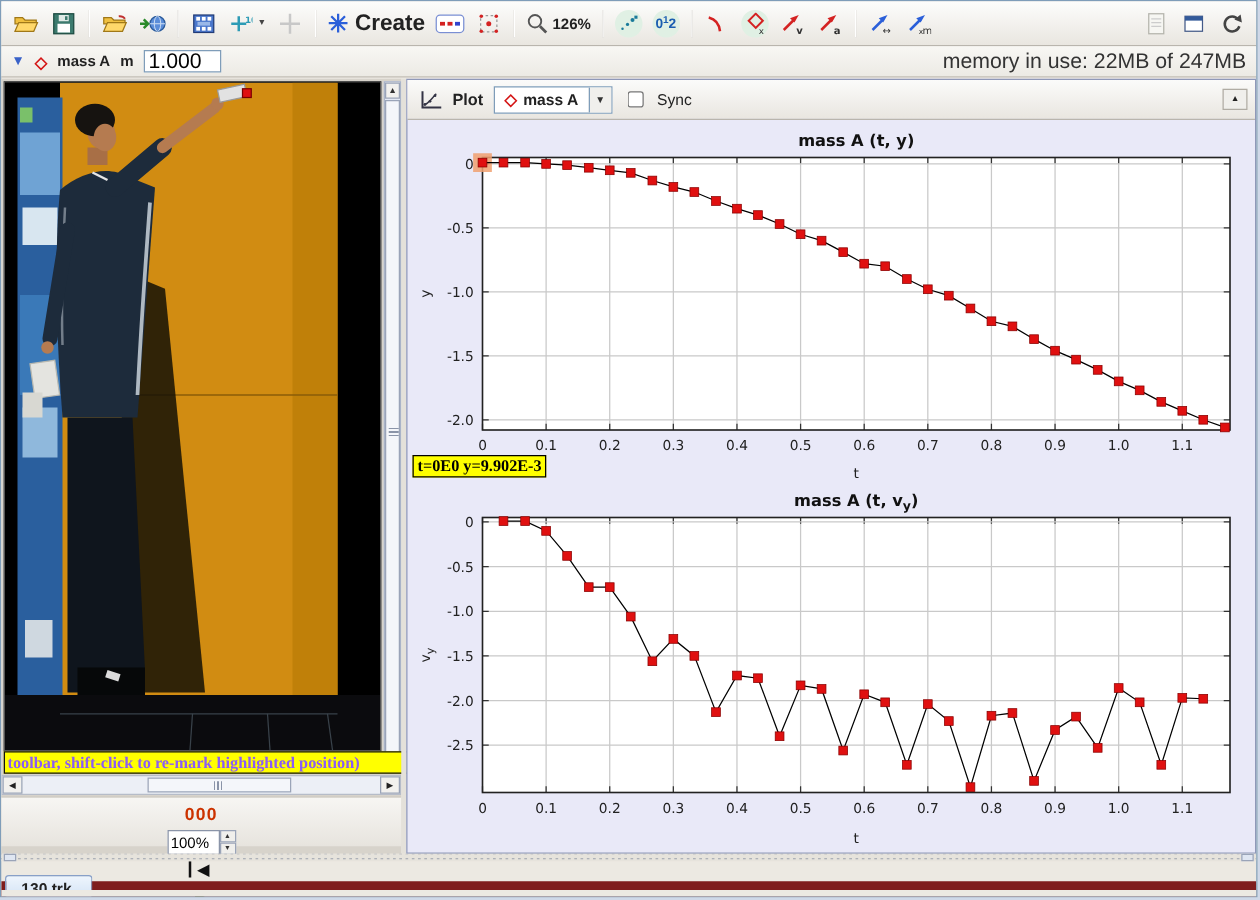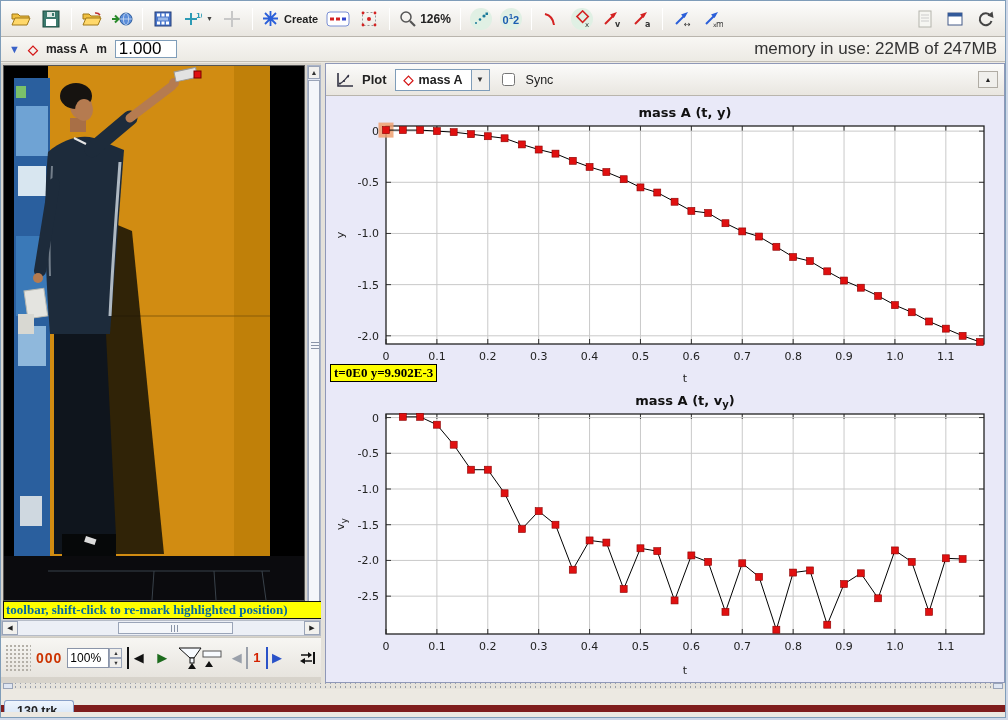--- a/index.html
+++ b/index.html
@@ -5,21 +5,21 @@
   html,body{margin:0;padding:0;background:#cfd8e8;}
   *{box-sizing:border-box;}
   .window{position:relative;width:1006px;height:718px;margin:0;border:1px solid #7f9db9;
           background:#ece9e2;font-family:"Liberation Sans",sans-serif;font-size:12px;color:#222;overflow:hidden;}
   
   .toolbar{position:absolute;top:0;left:0;right:0;height:36px;display:flex;align-items:center;
            padding:0 6px;gap:2px;background:linear-gradient(#fdfdfc,#e9e6e0);border-bottom:1px solid #b9b5ad;}
   .tbtn{display:inline-flex;align-items:center;justify-content:center;min-width:28px;height:26px;gap:3px;padding:0 3px;}
   .sep{width:1px;height:22px;background:#b8b4ac;border-right:1px solid #fff;margin:0 4px;}
   .spacer{flex:1;}
-  .create-label{font-weight:bold;font-size:11px;color:#222;margin-left:2px;}
+  .create-label{font-weight:bold;font-size:18px;color:#222;margin-left:2px;}
   .zoom-label{font-weight:bold;font-size:12px;color:#222;}
   .mint{display:inline-flex;align-items:center;justify-content:center;width:22px;height:22px;border-radius:50%;background:#e0f0e4;}
   .lbl012{color:#1a5db0;font-weight:bold;font-size:11px;}
   .lbl012 sup{font-size:8px;}
   .dd-mini{font-size:7px;color:#444;margin-left:1px;}
   .trackbar{position:absolute;top:36px;left:0;right:0;height:25px;display:flex;align-items:center;gap:8px;
             padding:0 8px;background:linear-gradient(#f8f7f4,#eceae4);border-bottom:1px solid #c2beb6;}
   .tri-blue{color:#3a62c8;font-size:11px;}
   .diamond-red{color:#d41414;font-size:13px;font-weight:bold;}
   .bold{font-weight:bold;}
@@ -32,31 +32,31 @@
   .plot-panel{position:absolute;top:62px;left:324px;right:0;height:620px;background:#e9e9f8;border:1px solid #8f98b8;}
   
   .video-area{position:absolute;top:2px;left:2px;width:302px;height:536px;background:#000;border:1px solid #555;overflow:hidden;}
   .vscroll{position:absolute;top:2px;right:0;width:14px;height:554px;background:#e2e8f4;border:1px solid #aab4c8;}
   .vs-btn{position:absolute;left:0;width:12px;height:13px;background:#f2f1ee;border:1px solid #9aa4b8;
           font-size:7px;color:#333;display:flex;align-items:center;justify-content:center;}
   .vs-thumb{position:absolute;left:0;top:14px;width:12px;height:524px;background:#f4f6fa;border:1px solid #9aa4b8;}
   .vs-grip{position:absolute;left:2px;top:50%;width:8px;height:7px;
            background:repeating-linear-gradient(#8a94a8 0 1px,transparent 1px 3px);}
   .hint-bar{position:absolute;top:538px;left:2px;width:326px;height:18px;background:#ffff00;border:1px solid #111;
-            font-family:"Liberation Serif",serif;font-weight:bold;font-size:13px;color:#0369a1;
+            font-family:"Liberation Serif",serif;font-weight:bold;font-size:13px;color:#8b5cf6;
             white-space:nowrap;overflow:hidden;padding:0 2px;line-height:16px;}
   .hscroll{position:absolute;top:557px;left:0;width:320px;height:16px;background:#eceff6;border:1px solid #b6bcc8;display:flex;align-items:center;}
   .hs-btn{width:16px;height:14px;background:#f2f1ee;border:1px solid #9aa4b8;font-size:7px;color:#222;
           display:flex;align-items:center;justify-content:center;flex:none;}
   .hs-track{position:relative;flex:1;height:14px;}
   .hs-thumb{position:absolute;left:100px;width:115px;height:12px;top:1px;background:#f4f6fa;border:1px solid #9aa4b8;}
   .hs-grip{position:absolute;left:50%;top:2px;width:9px;height:7px;margin-left:-5px;
            background:repeating-linear-gradient(90deg,#8a94a8 0 1px,transparent 1px 3px);}
   .player-bar{position:absolute;top:574px;left:0;width:320px;height:40px;display:flex;align-items:center;gap:5px;
-              padding:0 4px;background:linear-gradient(#f7f6f3,#e7e4de);border-top:1px solid #cfccc4;}
+              padding:0 4px;background:linear-gradient(#f7f6f3,#e7e4de);border-top:1px solid #cfccc4;flex-direction:column;}
   .pgrip{width:26px;height:28px;background-image:radial-gradient(#b4b0a8 1px,transparent 1.2px);background-size:4px 4px;}
   .frame-num{color:#cc3300;font-weight:bold;font-size:14px;letter-spacing:1px;}
   .ratebox{display:flex;align-items:stretch;}
   .rate-input{width:42px;height:20px;border:1px solid #8a94a8;background:#fff;font-family:"Liberation Sans",sans-serif;font-size:12px;padding:0 2px;}
   .spincol{display:flex;flex-direction:column;width:13px;}
   .spincol span{flex:1;border:1px solid #9aa4b8;background:#f0efec;font-size:5.5px;color:#333;
                 display:flex;align-items:center;justify-content:center;}
   .pbtn{display:inline-flex;align-items:center;justify-content:center;width:20px;height:22px;font-size:13px;}
   .rst{color:#111;border-left:2px solid #111;padding-left:1px;line-height:1;}
   .play{color:#1d6b1d;}

